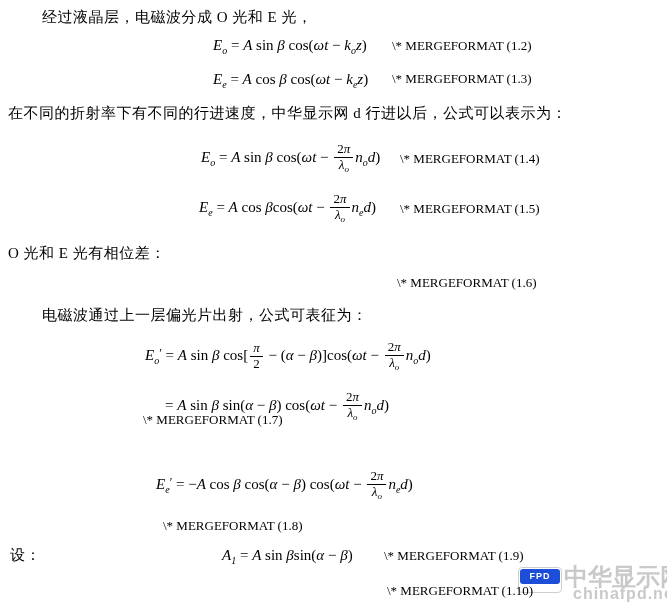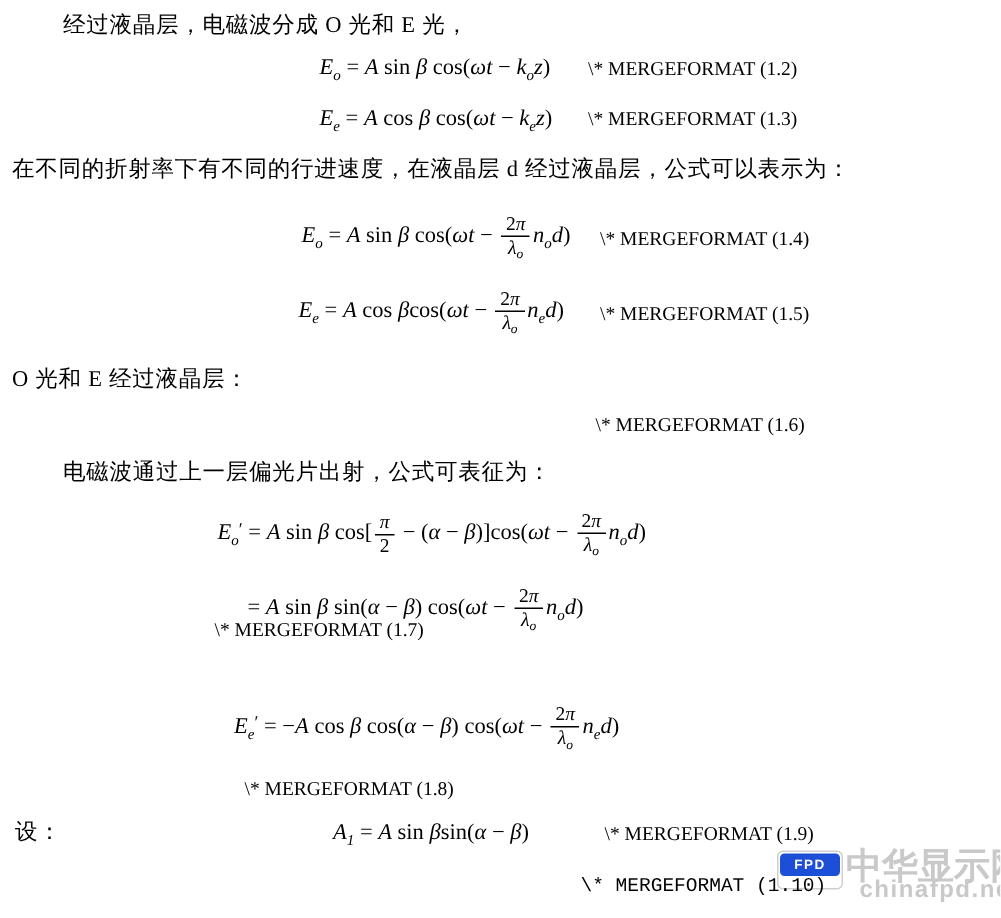--- a/index.html
+++ b/index.html
@@ -43,30 +43,30 @@
       <span class="fpd-badge">FPD</span>
     </div>
     <div class="wm-cn">中华显示网</div>
     <div class="wm-url">chinafpd.net</div>
   </div>
 <div class="line text" style="left: 42px; top: 9px;">经过液晶层，电磁波分成 O 光和 E 光，</div>
     <div class="line equation" style="left: 213px; top: 37px;"><span class="i">E</span><span class="s">o</span><span class="r"> = </span><span class="i">A</span><span class="r"> sin </span><span class="i">β</span><span class="r"> cos(</span><span class="i">ωt</span><span class="r"> − </span><span class="i">k</span><span class="s">o</span><span class="i">z</span><span class="r">)</span></div>
     <div class="line field" style="left: 392px; top: 39px;">\* MERGEFORMAT (1.2)</div>
     <div class="line equation" style="left: 213px; top: 71px;"><span class="i">E</span><span class="s">e</span><span class="r"> = </span><span class="i">A</span><span class="r"> cos </span><span class="i">β</span><span class="r"> cos(</span><span class="i">ωt</span><span class="r"> − </span><span class="i">k</span><span class="s">e</span><span class="i">z</span><span class="r">)</span></div>
     <div class="line field" style="left: 392px; top: 72px;">\* MERGEFORMAT (1.3)</div>
-    <div class="line text" style="left: 8px; top: 105px;">在不同的折射率下有不同的行进速度，在液晶层 d 经过液晶层，公式可以表示为：</div>
+    <div class="line text" style="left: 8px; top: 105px;">在不同的折射率下有不同的行进速度，中华显示网 d 行进以后，公式可以表示为：</div>
     <div class="line equation" style="left: 201px; top: 142px;"><span class="i">E</span><span class="s">o</span><span class="r"> = </span><span class="i">A</span><span class="r"> sin </span><span class="i">β</span><span class="r"> cos(</span><span class="i">ωt</span><span class="r"> − </span><span class="frac"><span class="num"><span class="r">2</span><span class="i">π</span></span><span class="den"><span class="i">λ</span><span class="s">o</span></span></span><span class="i">n</span><span class="s">o</span><span class="i">d</span><span class="r">)</span></div>
     <div class="line field" style="left: 400px; top: 152px;">\* MERGEFORMAT (1.4)</div>
     <div class="line equation" style="left: 199px; top: 192px;"><span class="i">E</span><span class="s">e</span><span class="r"> = </span><span class="i">A</span><span class="r"> cos </span><span class="i">β</span><span class="r">cos(</span><span class="i">ωt</span><span class="r"> − </span><span class="frac"><span class="num"><span class="r">2</span><span class="i">π</span></span><span class="den"><span class="i">λ</span><span class="s">o</span></span></span><span class="i">n</span><span class="s">e</span><span class="i">d</span><span class="r">)</span></div>
     <div class="line field" style="left: 400px; top: 202px;">\* MERGEFORMAT (1.5)</div>
-    <div class="line text" style="left: 8px; top: 245px;">O 光和 E 经过液晶层：</div>
+    <div class="line text" style="left: 8px; top: 245px;">O 光和 E 光有相位差：</div>
     <div class="line field" style="left: 397px; top: 276px;">\* MERGEFORMAT (1.6)</div>
     <div class="line text" style="left: 42px; top: 307px;">电磁波通过上一层偏光片出射，公式可表征为：</div>
     <div class="line equation" style="left: 145px; top: 340px;"><span class="i">E</span><span class="s">o</span><span class="p">′</span><span class="r"> = </span><span class="i">A</span><span class="r"> sin </span><span class="i">β</span><span class="r"> cos[</span><span class="frac"><span class="num"><span class="i">π</span></span><span class="den"><span class="r">2</span></span></span><span class="r"> − (</span><span class="i">α</span><span class="r"> − </span><span class="i">β</span><span class="r">)]cos(</span><span class="i">ωt</span><span class="r"> − </span><span class="frac"><span class="num"><span class="r">2</span><span class="i">π</span></span><span class="den"><span class="i">λ</span><span class="s">o</span></span></span><span class="i">n</span><span class="s">o</span><span class="i">d</span><span class="r">)</span></div>
     <div class="line equation" style="left: 165px; top: 390px;"><span class="r">= </span><span class="i">A</span><span class="r"> sin </span><span class="i">β</span><span class="r"> sin(</span><span class="i">α</span><span class="r"> − </span><span class="i">β</span><span class="r">) cos(</span><span class="i">ωt</span><span class="r"> − </span><span class="frac"><span class="num"><span class="r">2</span><span class="i">π</span></span><span class="den"><span class="i">λ</span><span class="s">o</span></span></span><span class="i">n</span><span class="s">o</span><span class="i">d</span><span class="r">)</span></div>
     <div class="line field" style="left: 143px; top: 413px;">\* MERGEFORMAT (1.7)</div>
     <div class="line equation" style="left: 156px; top: 469px;"><span class="i">E</span><span class="s">e</span><span class="p">′</span><span class="r"> = −</span><span class="i">A</span><span class="r"> cos </span><span class="i">β</span><span class="r"> cos(</span><span class="i">α</span><span class="r"> − </span><span class="i">β</span><span class="r">) cos(</span><span class="i">ωt</span><span class="r"> − </span><span class="frac"><span class="num"><span class="r">2</span><span class="i">π</span></span><span class="den"><span class="i">λ</span><span class="s">o</span></span></span><span class="i">n</span><span class="s">e</span><span class="i">d</span><span class="r">)</span></div>
     <div class="line field" style="left: 163px; top: 519px;">\* MERGEFORMAT (1.8)</div>
     <div class="line text" style="left: 10px; top: 547px;">设：</div>
     <div class="line equation" style="left: 222px; top: 547px;"><span class="i">A</span><span class="s">1</span><span class="r"> = </span><span class="i">A</span><span class="r"> sin </span><span class="i">β</span><span class="r">sin(</span><span class="i">α</span><span class="r"> − </span><span class="i">β</span><span class="r">)</span></div>
-    <div class="line field" style="left: 403px; top: 549px;">\* MERGEFORMAT (1.9)</div>
-    <div class="line field" style="left: 387px; top: 584px; font-family: Liberation Mono, monospace;">\* MERGEFORMAT (1.10)</div>
+    <div class="line field" style="left: 384px; top: 549px;">\* MERGEFORMAT (1.9)</div>
+    <div class="line field" style="left: 387px; top: 584px;">\* MERGEFORMAT (1.10)</div>
   </div>
 
 </body></html>

